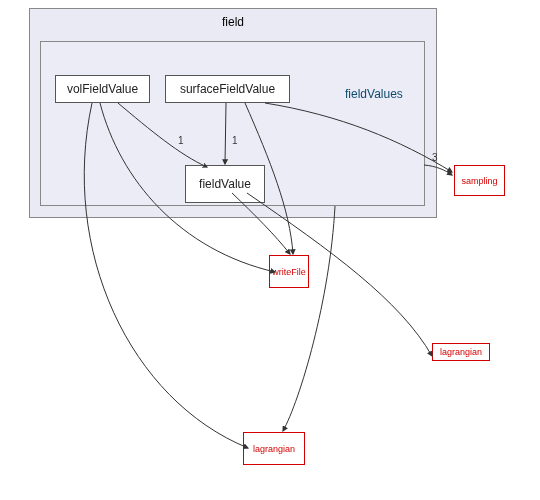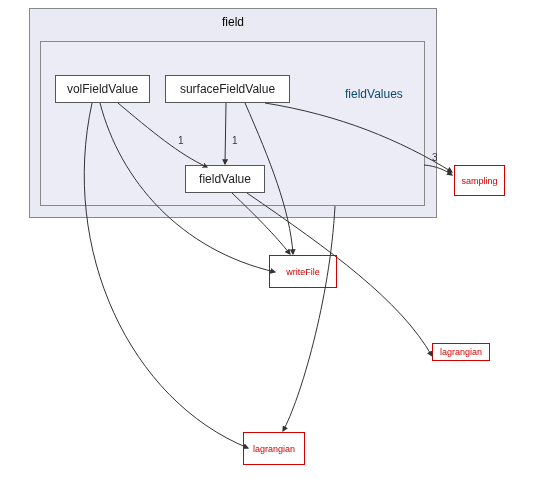--- a/index.html
+++ b/index.html
@@ -100,29 +100,29 @@
   <div class="plain-text" style="left:345px; top:87px;">fieldValues</div>
 
   <div class="node-box" style="left:55px; top:75px; width:95px; height:28px;">
     <span>volFieldValue</span>
   </div>
 
   <div class="node-box" style="left:165px; top:75px; width:125px; height:28px;">
     <span>surfaceFieldValue</span>
   </div>
 
-  <div class="node-box" style="left:185px; top:165px; width:80px; height:28px;">
+  <div class="node-box" style="left:185px; top:165px; width:80px; height:38px;">
     <span>fieldValue</span>
   </div>
 
   <div class="node-red" style="left:454px; top:165px; width:51px; height:31px;">
     <span>sampling</span>
   </div>
 
-  <div class="node-red" style="left:269px; top:255px; width:68px; height:33px;">
+  <div class="node-red" style="left:269px; top:255px; width:40px; height:33px;">
     <span>writeFile</span>
   </div>
 
   <div class="node-red" style="left:432px; top:343px; width:58px; height:18px;">
     <span>lagrangian</span>
   </div>
 
   <div class="node-red" style="left:243px; top:432px; width:62px; height:33px;">
     <span>lagrangian</span>
   </div>

